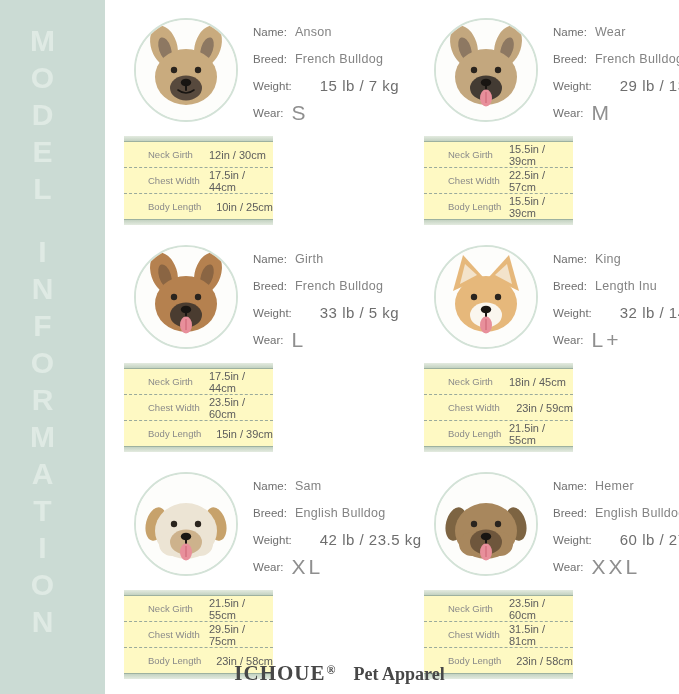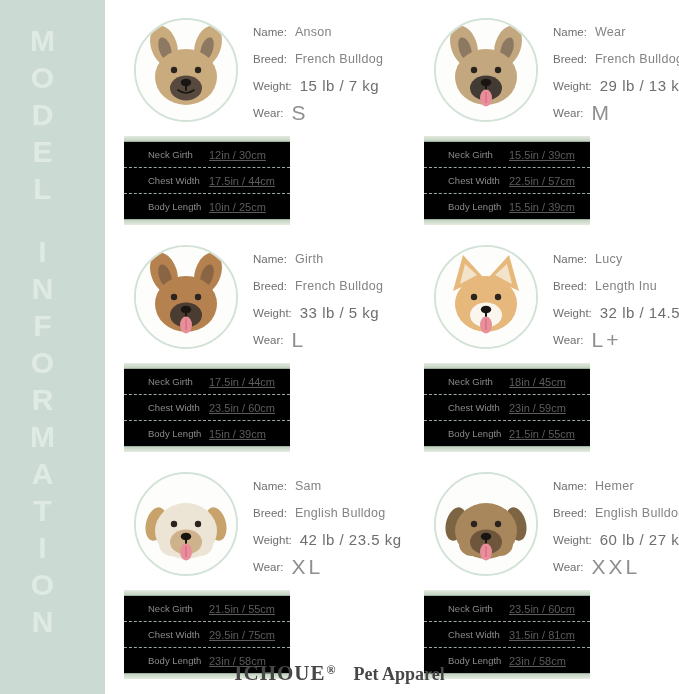--- a/index.html
+++ b/index.html
@@ -26,30 +26,30 @@
   .profile{display:flex;height:122px;}
   .photo{
     width:100px;height:100px;flex:none;margin-left:10px;margin-top:4px;
     border-radius:50%;border:2px solid #d3e2d7;background:#fdfdfb;overflow:hidden;
   }
   .photo svg{display:block;width:100%;height:100%;}
   .details{margin-left:15px;padding-top:4px;}
   .line{height:27px;display:flex;align-items:center;white-space:nowrap;}
   .lbl{font-size:11.5px;color:#6f6f6f;margin-right:8px;}
   .val{font-size:12.5px;color:#838383;letter-spacing:.3px;}
-  .val-weight{font-size:15px;color:#6e6e6e;letter-spacing:.5px;}
+  .val-weight{font-size:15px;color:#6e6e6e;letter-spacing:.5px;margin-left:20px;}
   .val-wear{font-size:21px;color:#8f8f8f;letter-spacing:3px;}
   
-  .size-table{width:166px;background:#000000;}
+  .size-table{width:149px;background:#fef9c3;}
   .bar{height:5px;background:linear-gradient(#e4ebe0,#c3d2c1);border-bottom:1px solid #9db1a0;}
   .bar.bottom{border-bottom:none;border-top:1px solid #9db1a0;background:linear-gradient(#c3d2c1,#e4ebe0);}
   .size-row{height:25px;display:flex;align-items:center;}
-  .size-row + .size-row{border-top:1px dashed #9aaa9c;}
+  .size-row + .size-row{border-top:1px dashed #9aaa9c;justify-content:space-between;}
   .size-label{font-size:9.5px;color:#8a8a8a;margin-left:24px;width:61px;flex:none;}
-  .size-value{font-size:11px;color:#5c5c5c;text-decoration:underline;}
+  .size-value{font-size:11px;color:#5c5c5c;}
   
   .footer{
     position:absolute;left:0;bottom:8px;width:679px;text-align:center;
     font-family:"Liberation Serif",serif;font-weight:bold;color:#474747;
   }
   .brand{font-size:21px;letter-spacing:1px;}
   .reg{font-size:12px;vertical-align:super;margin-left:1px;}
   .tagline{font-size:18px;margin-left:14px;}
 </style>
 </head>
@@ -261,21 +261,21 @@
               <circle cx="62" cy="50" r="3.2" fill="#2a241e"></circle>
               <ellipse cx="50" cy="62.5" rx="5.2" ry="3.8" fill="#181512"></ellipse>
               <rect x="49" y="64" width="2" height="8" rx="1" fill="#181512"></rect>
               <ellipse cx="50" cy="78" rx="6" ry="8.5" fill="#e88f9b"></ellipse>
               <path d="M50 72 v11" stroke="#d4707f" stroke-width="1.4" fill="none"></path>
             </svg>
           </div>
       <div class="details">
         <div class="line">
           <span class="lbl">Name:</span>
-          <span class="val">Lucy</span>
+          <span class="val">King</span>
         </div>
         <div class="line">
           <span class="lbl">Breed:</span>
           <span class="val">Length Inu</span>
         </div>
         <div class="line">
           <span class="lbl">Weight:</span>
           <span class="val val-weight">32 lb / 14.5 kg</span>
         </div>
         <div class="line">

